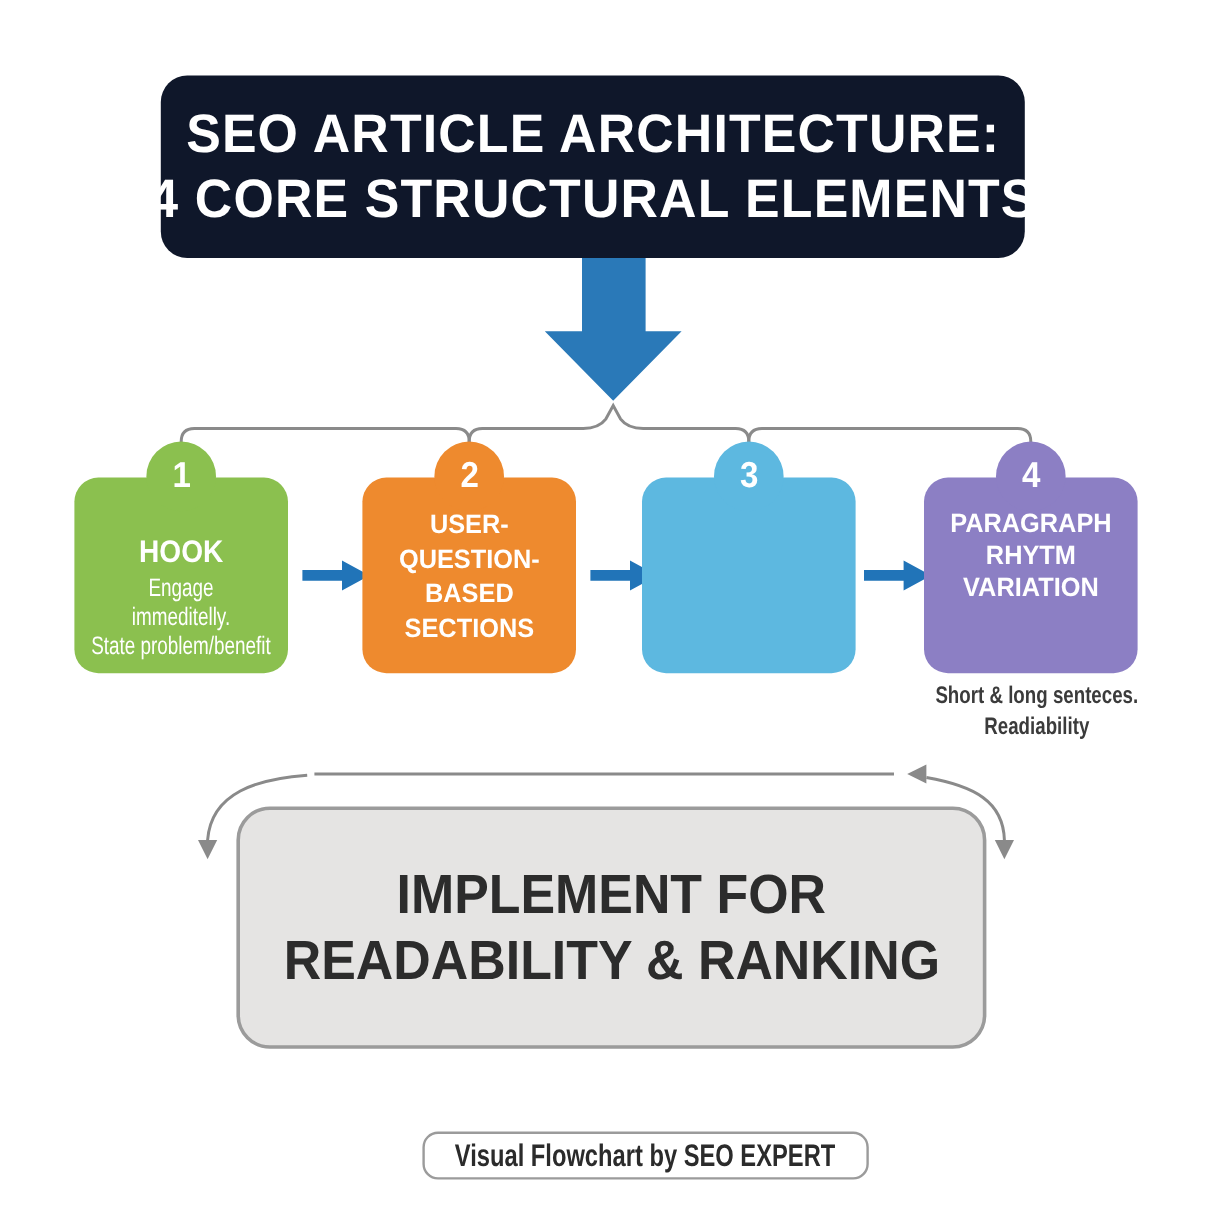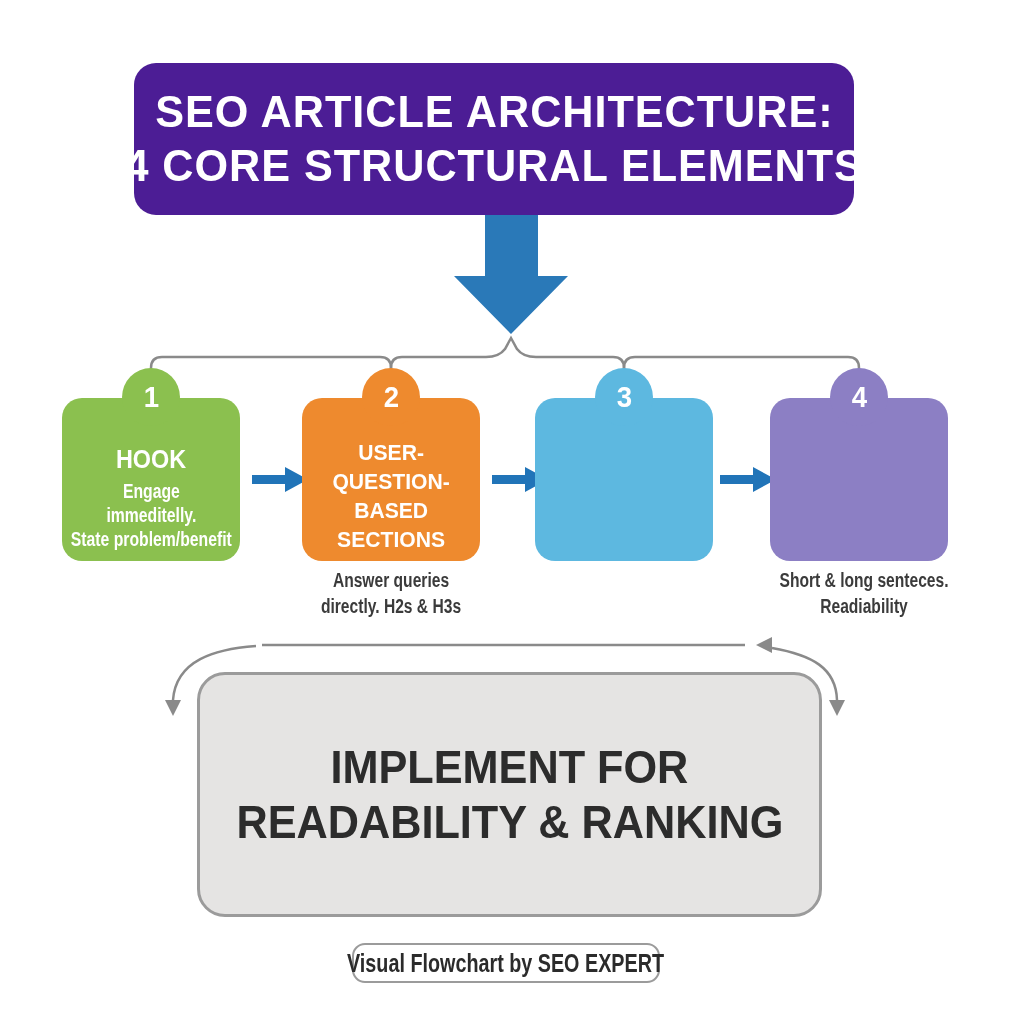--- a/index.html
+++ b/index.html
@@ -29,49 +29,49 @@
   .card .bump{
     position:absolute;top:-30px;left:50%;transform:translateX(-50%);
     width:58px;height:58px;border-radius:50%;background:inherit;
     display:flex;align-items:center;justify-content:center;
   }
   .card .num{color:#fff;font-weight:bold;font-size:30px;transform:scaleX(.92);}
   .card .heading{color:#fff;font-weight:bold;text-align:center;}
   .card .h-line{display:block;font-size:22px;line-height:29px;white-space:nowrap;transform:scaleX(.96);transform-origin:50% 50%;}
   .card.card-1 .h-line{font-size:26px;line-height:30px;transform:scaleX(.9);}
   .card.card-1 .heading{margin-top:46px;}
-  .card.card-2 .heading{margin-top:40px;}
+  .card.card-2 .heading{margin-top:24px;}
   .card.card-3 .heading{margin-top:32px;}
   .card.card-3 .h-line{line-height:30px;}
   .card.card-4 .heading{margin-top:24px;}
   .card.card-4 .h-line{line-height:27px;}
-  .card .body{margin-top:5px;text-align:center;color:#fff;font-weight:bold;}
+  .card .body{margin-top:5px;text-align:center;color:#fff;font-weight:normal;}
   .card .b-line{display:block;font-size:21px;line-height:24px;white-space:nowrap;transform:scaleX(.75);transform-origin:50% 50%;}
 
   
   .caption{
     position:absolute;top:567px;width:260px;text-align:center;z-index:2;
     font-weight:bold;
   }
   .caption .c-line{display:block;font-size:20px;line-height:26px;white-space:nowrap;transform:scaleX(.78);transform-origin:50% 50%;}
 
   
   .conclusion{
-    position:absolute;left:197px;top:672px;width:625px;height:245px;
+    position:absolute;left:197px;top:672px;width:625px;height:202px;
     border-radius:28px;box-sizing:border-box;border:3px solid #9b9b9b;z-index:2;
     display:flex;flex-direction:column;align-items:center;justify-content:center;
   }
   .conclusion .k-line{
     display:block;font-weight:bold;font-size:46px;line-height:55px;text-align:center;
     white-space:nowrap;transform:scaleX(.94);transform-origin:50% 50%;
   }
 
   
   .footer-label{
-    position:absolute;left:352px;top:943px;width:308px;height:40px;box-sizing:border-box;
+    position:absolute;left:352px;top:943px;width:372px;height:40px;box-sizing:border-box;
     background:#ffffff;border:2px solid #9b9b9b;border-radius:13px;z-index:2;
     display:flex;align-items:center;justify-content:center;
   }
   .footer-label .f-text{
     font-size:26px;font-weight:bold;color:#2b2b2b;white-space:nowrap;
     transform:scaleX(.76);transform-origin:50% 50%;
   }
 </style>
 </head>
 <body>
@@ -91,21 +91,21 @@
     <path d="M720,475 h33 v-8 l23,12.5 l-23,12.5 v-8 h-33 z" style="fill: rgb(33, 116, 184);"></path>
 
     <path fill="none" stroke-width="2.5" d="M256,646 C215,649 176,660 173,700" style="stroke: rgb(138, 138, 138);"></path>
     <path d="M165,700 L181,700 L173,716 Z" style="fill: rgb(138, 138, 138);"></path>
     <path fill="none" stroke-width="2.5" d="M262,645 H745" style="stroke: rgb(138, 138, 138);"></path>
     <path d="M756,645 L772,637 L772,653 Z" style="fill: rgb(138, 138, 138);"></path>
     <path fill="none" stroke-width="2.5" d="M772,648 C812,655 836,668 837,700" style="stroke: rgb(138, 138, 138);"></path>
     <path d="M829,700 L845,700 L837,716 Z" style="fill: rgb(138, 138, 138);"></path>
   </svg>
 
-  <div class="banner" style="background-color: #4c1d95;">
+  <div class="banner" style="background-color: #0f172a;">
     <span class="t-line">SEO ARTICLE ARCHITECTURE:</span>
     <span class="t-line">4 CORE STRUCTURAL ELEMENTS</span>
   </div>
 
   <div class="card card-1" style="left: 62px; background-color: rgb(139, 192, 79);">
     <div class="bump">
       <span class="num">1</span>
     </div>
     <div class="heading">
       <span class="h-line">HOOK</span>
@@ -132,26 +132,27 @@
   <div class="card card-3" style="left: 535px; background-color: rgb(93, 184, 224);">
     <div class="bump">
       <span class="num">3</span>
     </div>
   </div>
 
   <div class="card card-4" style="left: 770px; background-color: rgb(140, 127, 196);">
     <div class="bump">
       <span class="num">4</span>
     </div>
+    <div class="heading">
+      <span class="h-line">PARAGRAPH</span>
+      <span class="h-line">RHYTM</span>
+      <span class="h-line">VARIATION</span>
+    </div>
   </div>
 
-  <div class="caption" style="left: 261px; color: rgb(59, 59, 59);">
-    <span class="c-line">Answer queries</span>
-    <span class="c-line">directly. H2s &amp; H3s</span>
-  </div>
   <div class="caption" style="left: 734px; color: rgb(59, 59, 59);">
     <span class="c-line">Short &amp; long senteces.</span>
     <span class="c-line">Readiability</span>
   </div>
 
   <div class="conclusion" style="background-color: rgb(229, 228, 227);">
     <span class="k-line" style="color:#2c2c2c;">IMPLEMENT FOR</span>
     <span class="k-line" style="color:#2c2c2c;">READABILITY &amp; RANKING</span>
   </div>
 

